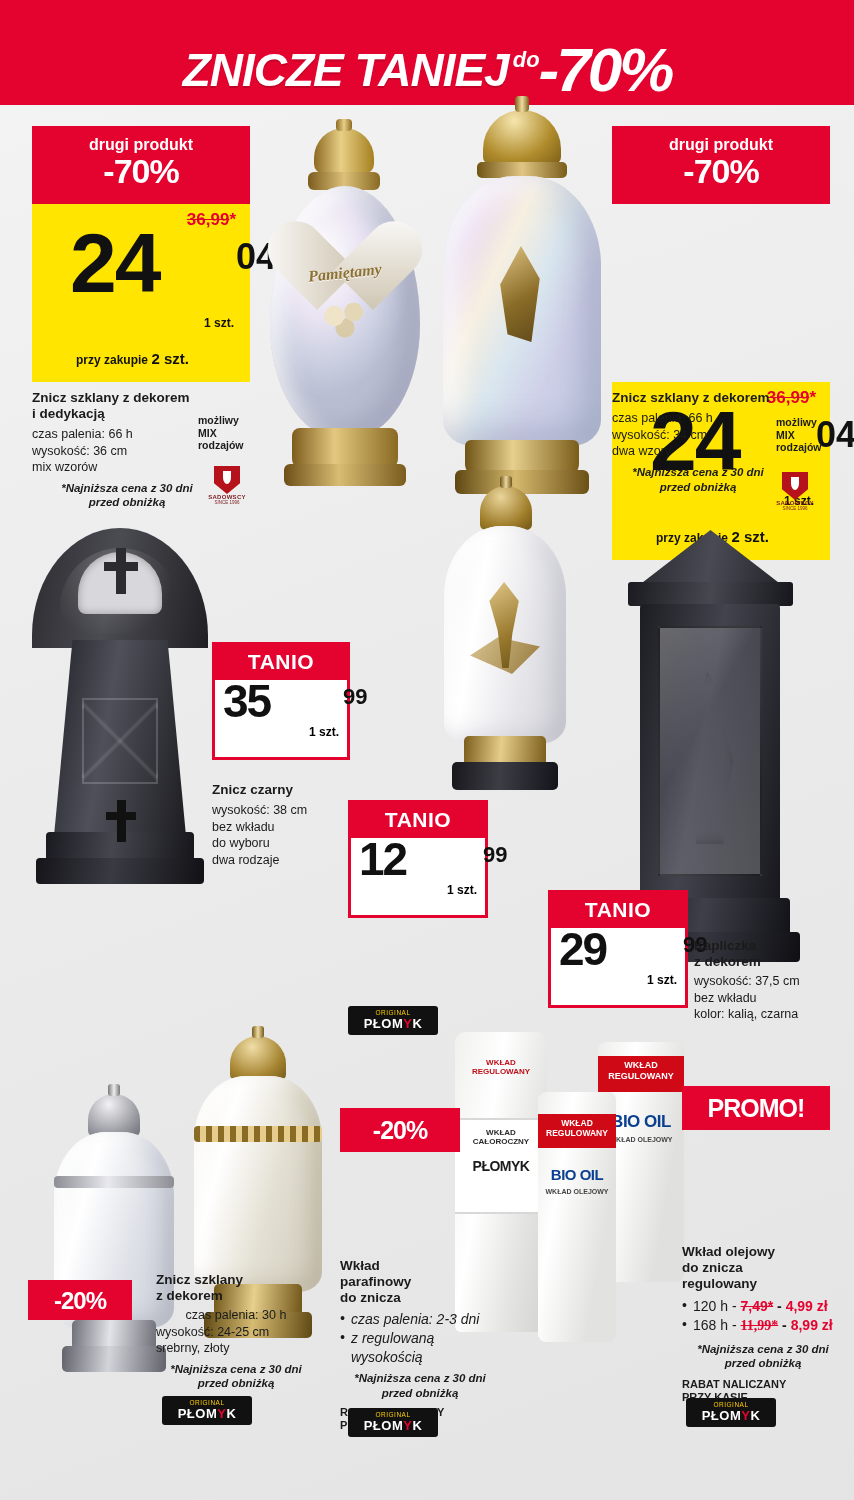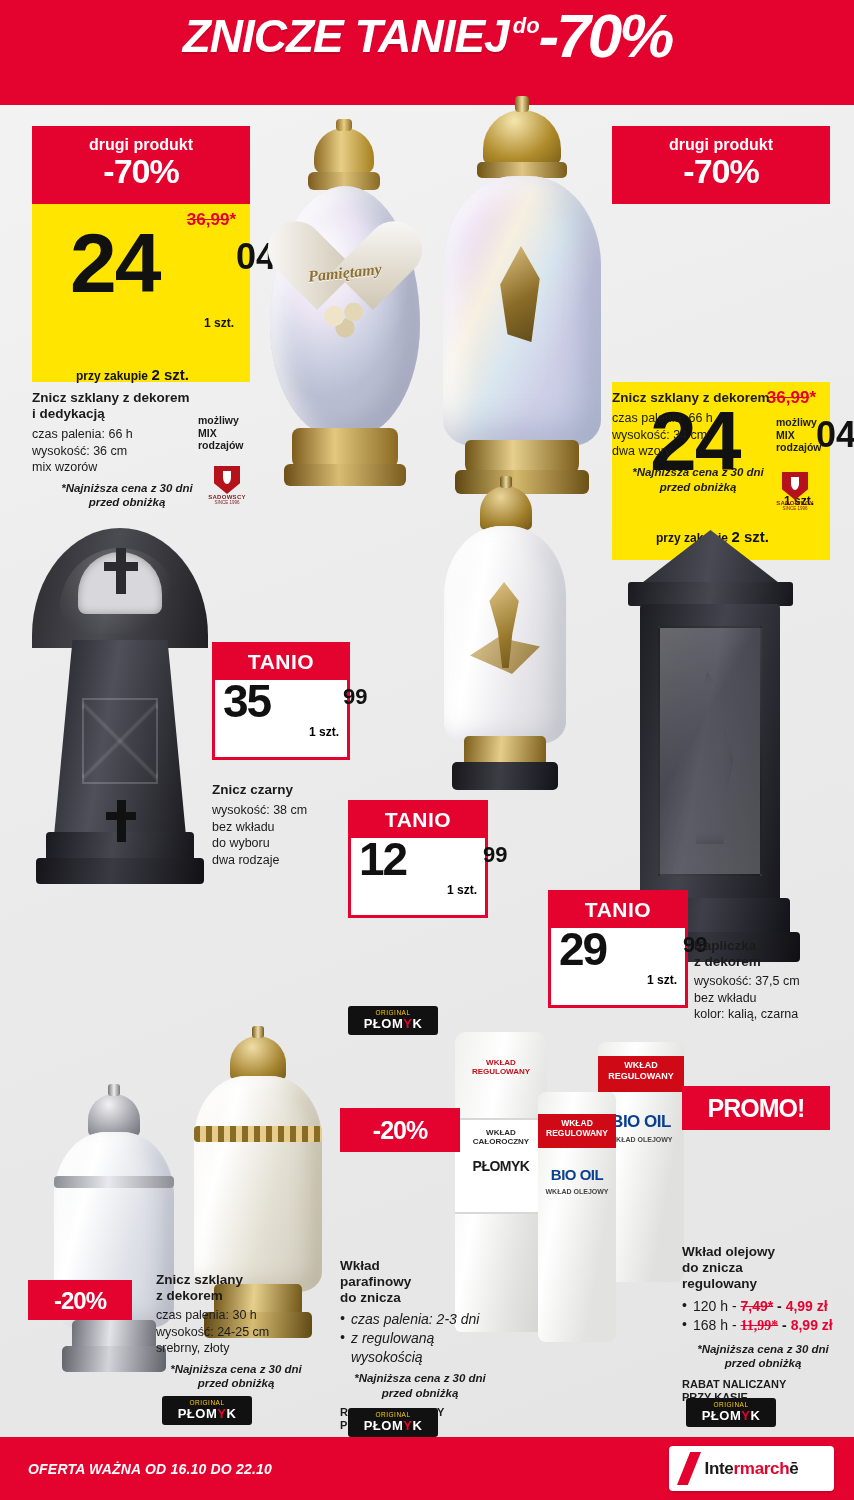--- a/index.html
+++ b/index.html
@@ -9,21 +9,21 @@
     background: #efefef;
     overflow: hidden;
   }
   .page { position: relative; width: 854px; height: 1500px; background:
       linear-gradient(160deg,#f4f4f4 0%,#ececec 40%,#e4e4e4 100%); }
 
   
   .header {
     position: absolute; left: 0; top: 0; width: 854px; height: 105px;
     background: #e4032e;
-    display: flex; align-items: flex-start; justify-content: center;
+    display: flex; align-items: flex-end; justify-content: center;
   }
   .header-inner { display: flex; align-items: center; }
   .h-title {
     color: #fff; font-weight: 700; font-style: italic; font-size: 46px;
     letter-spacing: -1px; text-shadow: 0 2px 0 rgba(0,0,0,.15);
   }
   .h-do {
     color:#fff; font-weight:700; font-style: italic; font-size: 22px;
     margin: -20px 1px 0 4px;
   }
@@ -445,21 +445,21 @@
     <div class="small">drugi produkt</div>
     <div class="big">-70%</div>
   </div>
   <div class="badge badge-yellow" style="left:32px; top:204px; width:218px; height:178px;">
     <div style="position:absolute; right:14px; top:6px;">
       <span class="old-price">36,99</span><span class="old-star">*</span>
     </div>
     <div class="pnum" style="position:absolute; left:38px; top:24px; font-size:84px;">24</div>
     <div class="pcent" style="position:absolute; left:168px; top:32px; font-size:36px;">04</div>
     <div class="unit" style="position:absolute; left:172px; top:112px;">1 szt.</div>
-    <div class="buyline" style="position:absolute; left:44px; top:146px;margin-top:16px;">
+    <div class="buyline" style="position:absolute; left:44px; top:146px;">
       <span>przy zakupie</span>
       <b>2 szt.</b>
     </div>
   </div>
   <div class="desc" style="left:32px; top:390px; width:190px;">
     <div class="t" style="white-space:pre-line;">Znicz szklany z dekorem
 i dedykacją</div>
     <div class="l" style="margin-top:4px;">czas palenia: 66 h</div>
     <div class="l">wysokość: 36 cm</div>
     <div class="l">mix wzorów</div>
@@ -624,21 +624,21 @@
     </div>
   </div>
 
   <div class="badge badge-red" style="left:28px; top:1280px; width:104px; height:40px; padding-top:9px;">
     <div class="big" style="font-size:24px;">-20%</div>
   </div>
 
   <div class="desc" style="left:156px; top:1272px; width:160px;">
     <div class="t" style="white-space:pre-line;">Znicz szklany
 z dekorem</div>
-    <div class="l" style="margin-top:3px;">czas palenia: 30 h</div>
+    <div class="l" style="margin-top:3px;text-align:center;">czas palenia: 30 h</div>
     <div class="l">wysokość: 24-25 cm</div>
     <div class="l">srebrny, złoty</div>
     <div class="it" style="margin-top:5px; white-space:pre-line;">*Najniższa cena z 30 dni
 przed obniżką</div>
   </div>
   <div class="plomyk" style="left:162px; top:1396px; width:90px;">
     <div class="o">ORIGINAL</div>
     <div class="n"><span>PŁOM</span><i>Y</i><span>K</span></div>
   </div>
 
@@ -715,23 +715,14 @@
     <div class="it" style="margin-top:6px; white-space:pre-line;">*Najniższa cena z 30 dni
 przed obniżką</div>
     <div class="rb" style="margin-top:8px; white-space:pre-line;">RABAT NALICZANY
 PRZY KASIE</div>
   </div>
   <div class="plomyk" style="left:686px; top:1398px; width:90px;">
     <div class="o">ORIGINAL</div>
     <div class="n"><span>PŁOM</span><i>Y</i><span>K</span></div>
   </div>
 
-  <div class="footer">
-    <div class="footer-text">OFERTA WAŻNA OD 16.10 DO 22.10</div>
-    <div class="logo-box">
-      <div class="logo-swoosh"></div>
-      <div class="logo-txt">
-        <span>Inte</span><span class="r">rmarch</span><span>ē</span>
-      </div>
-    </div>
-  </div>
 
 </div>
 
 </body></html>

